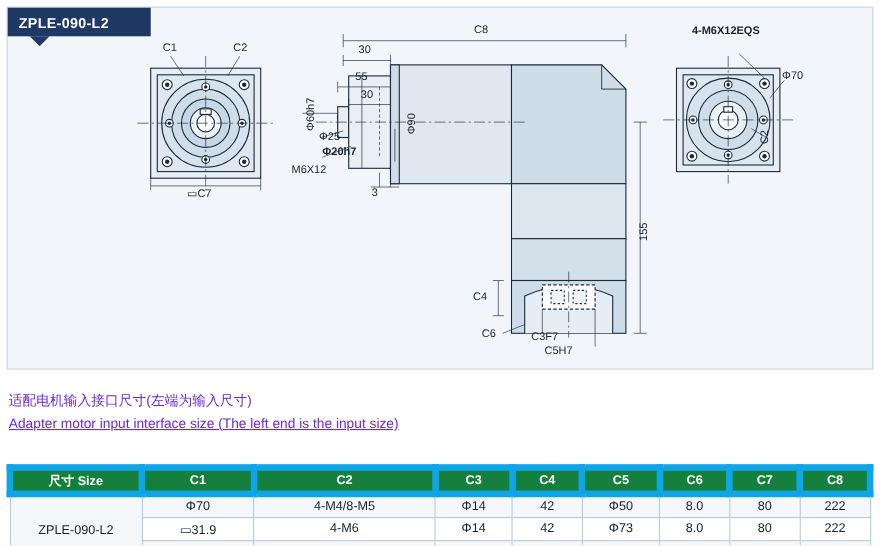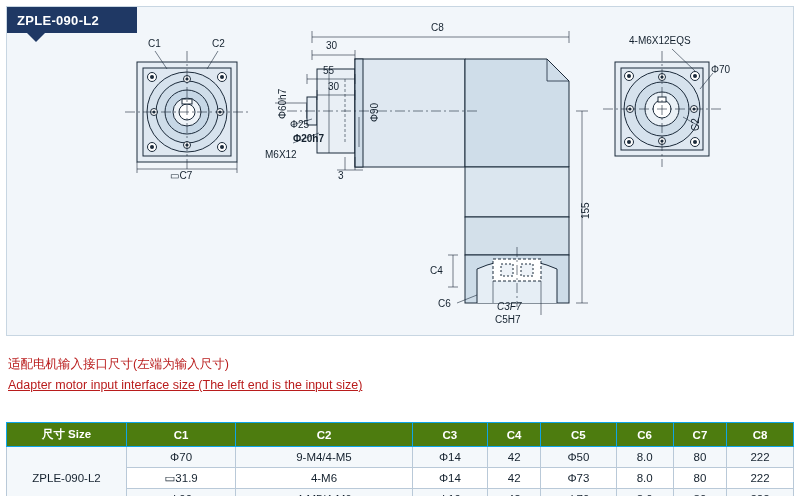--- a/index.html
+++ b/index.html
@@ -48,35 +48,35 @@
     white-space: nowrap;
   }
   .lbl.rot {
     transform: rotate(-90deg);
     transform-origin: left top;
   }
   .caption {
     position: absolute;
     left: 8px;
     font-size: 12.5px;
-    color: #b91c1c;
+    color: #6d28d9;
   }
   table.spec {
     position: absolute;
     left: 6px; top: 422px;
     width: 788px;
     border-collapse: collapse;
     font-size: 11.5px;
   }
   table.spec th {
-    background: #4d7c0f;
+    background: #15803d;
     color: #fff;
     font-weight: bold;
     height: 24px;
-    border: 1px solid #0ea5e9;
+    border: 6px solid #0ea5e9;
     text-align: center;
   }
   table.spec td {
     border: 1px solid #b9c9d8;
     height: 21px;
     text-align: center;
     color: #14212e;
     background: #ffffff;
   }
   table.spec tr:nth-child(odd) td { background:#f4f8fb; }
@@ -240,23 +240,23 @@
   <div class="lbl" style="left:321px; top:74px;">30</div>
   <div class="lbl rot" style="left:270px; top:112px;">Φ60h7</div>
   <div class="lbl" style="left:283px; top:112px;text-align:center;">Φ25</div>
   <div class="lbl" style="left:286px; top:126px;font-weight:bold;">Φ20h7</div>
   <div class="lbl" style="left:258px; top:130px;margin-top:12px;">M6X12</div>
   <div class="lbl rot" style="left:362px; top:115px;">Φ90</div>
   <div class="lbl" style="left:331px; top:163px;">3</div>
   <div class="lbl rot" style="left:573px; top:212px;">155</div>
   <div class="lbl" style="left:423px; top:258px;">C4</div>
   <div class="lbl" style="left:431px; top:291px;">C6</div>
-  <div class="lbl" style="left:490px; top:294px;font-style:italic;">C3F7</div>
+  <div class="lbl" style="left:476px; top:294px;">C3F7</div>
   <div class="lbl" style="left:488px; top:307px;">C5H7</div>
-  <div class="lbl" style="left:622px; top:28px;">4-M6X12EQS</div>
+  <div class="lbl" style="left:622px; top:16px;font-weight:bold;">4-M6X12EQS</div>
   <div class="lbl" style="left:704px; top:57px;">Φ70</div>
   <div class="lbl rot" style="left:683px; top:124px;">C2</div>
 
 </div>
 
 <div class="caption" style="top:356px;">适配电机输入接口尺寸(左端为输入尺寸)</div>
 <div class="caption" style="top:378px;text-decoration:underline;">Adapter motor input interface size (The left end is the input size)</div>
 
 <table class="spec">
   <thead>
@@ -269,21 +269,21 @@
       <th>C5</th>
       <th>C6</th>
       <th>C7</th>
       <th>C8</th>
     </tr>
   </thead>
   <tbody>
     <tr>
       <td class="rowhead" rowspan="3">ZPLE-090-L2</td>
       <td>Φ70</td>
-      <td>9-M4/4-M5</td>
+      <td>4-M4/8-M5</td>
       <td>Φ14</td>
       <td>42</td>
       <td>Φ50</td>
       <td>8.0</td>
       <td>80</td>
       <td>222</td>
     </tr>
     <tr>
       <td>▭31.9</td>
       <td>4-M6</td>

